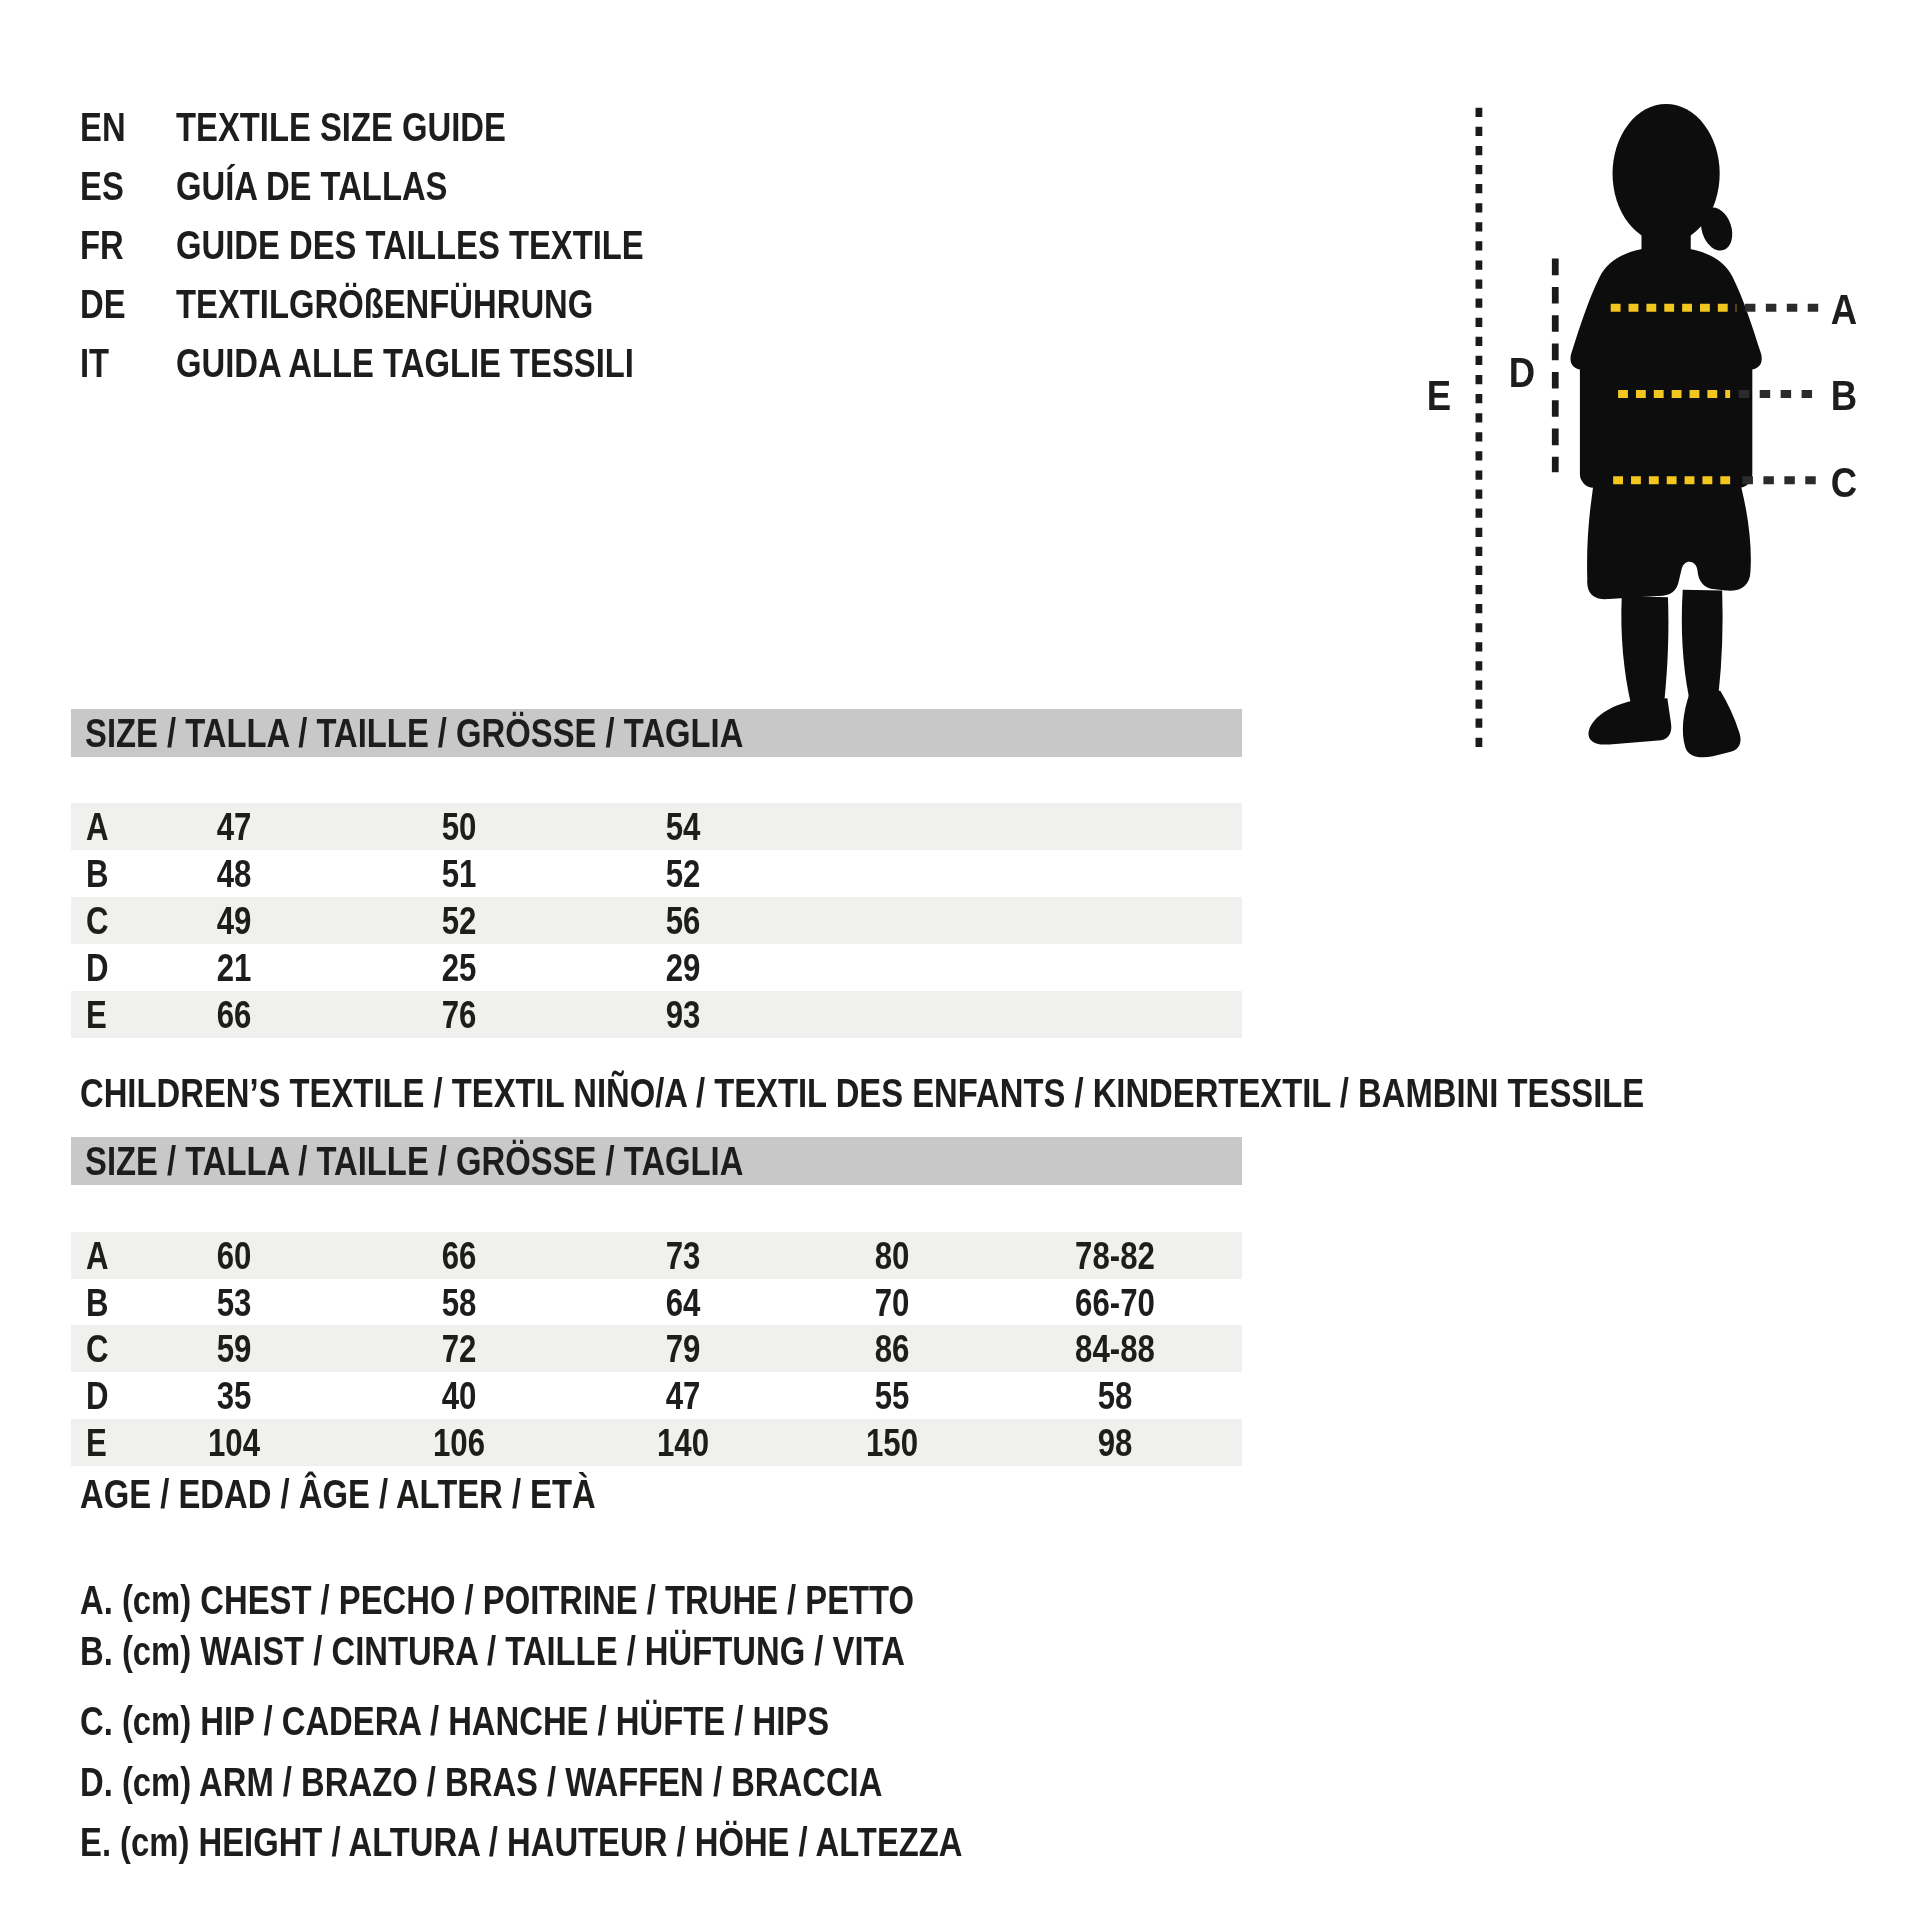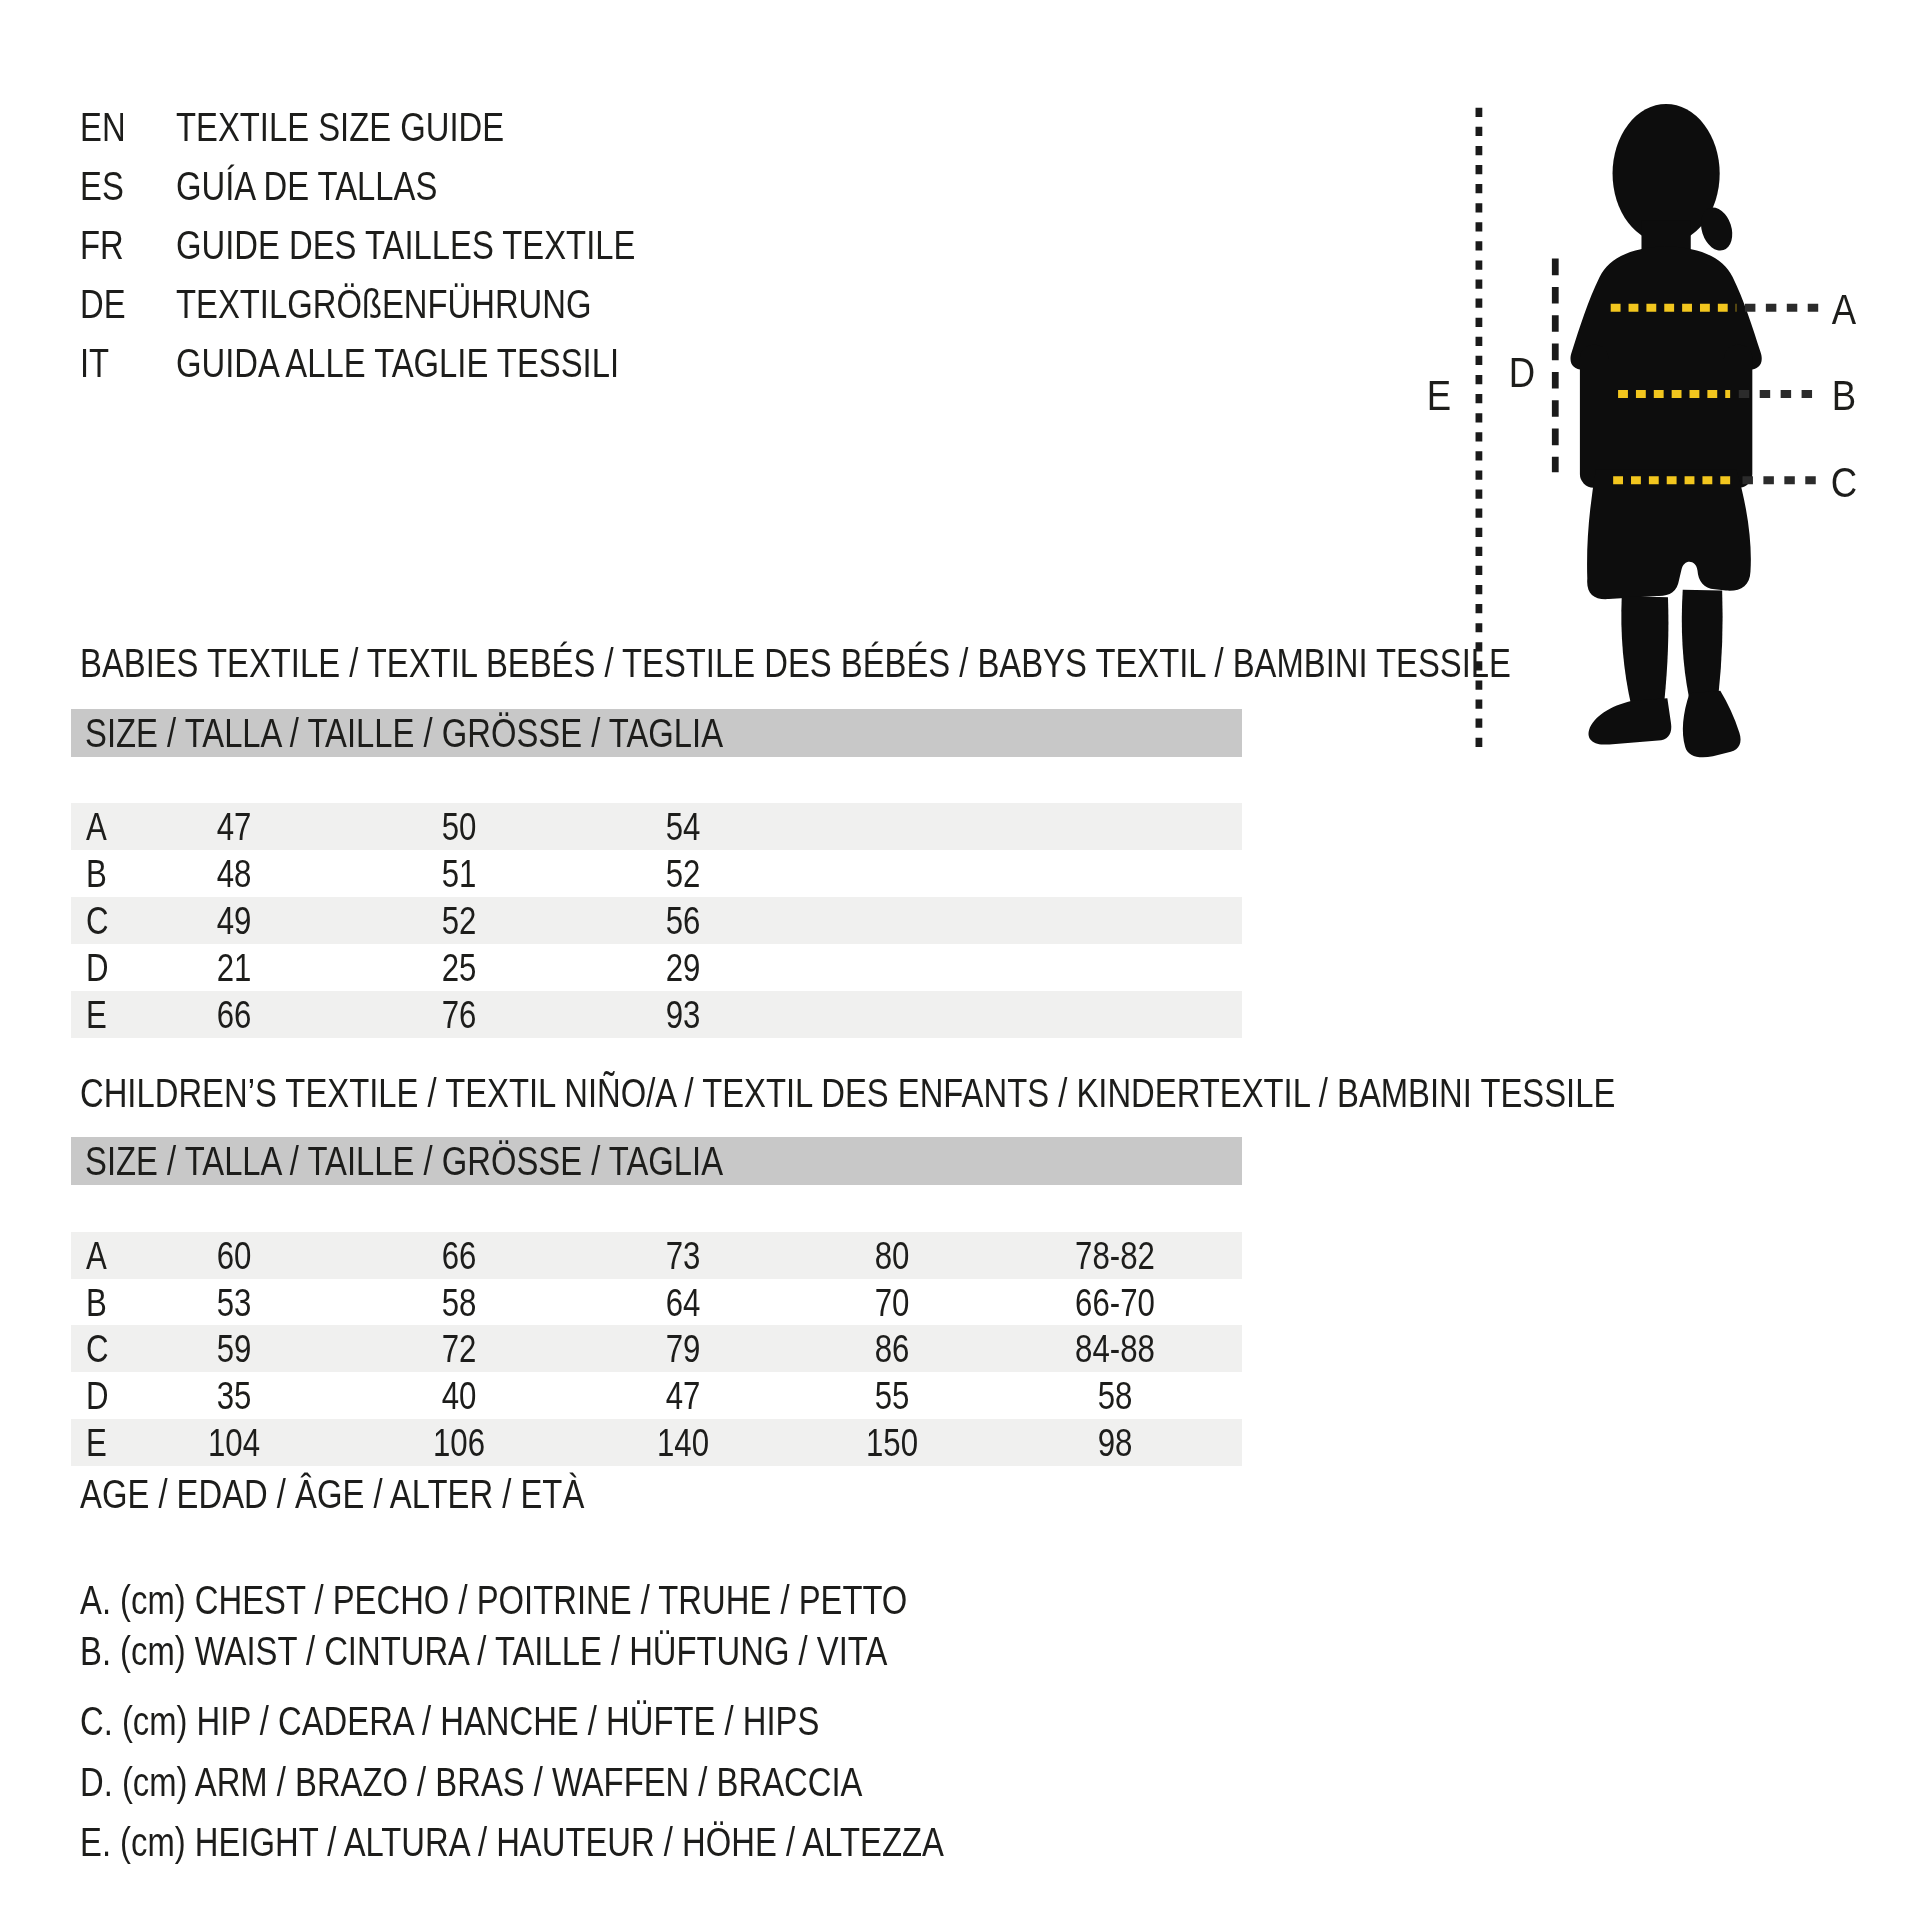--- a/index.html
+++ b/index.html
@@ -1,21 +1,21 @@
 <!DOCTYPE html>
 <html style="font-size:10px"><head>
 <meta charset="utf-8">
 <style>
   html,body { margin:0; padding:0; background:#ffffff; }
   .page {
     position:relative;
     width:1926px; height:1926px;
     background:#ffffff;
     font-family:"Liberation Sans", sans-serif;
-    font-weight:400;
+    font-weight:700;
     color:#1d1d1b;
     overflow:hidden;
   }
 
   
   .cx  { display:inline-block; white-space:nowrap; transform:scaleX(0.8); transform-origin:0 50%; }
   .t-val {
     position:absolute; white-space:nowrap;
     transform:translateX(-50%) scaleX(0.8);
   }
@@ -110,23 +110,20 @@
       <line x1="548" y1="650" x2="672" y2="650" stroke="#2b2b2b" stroke-width="13" stroke-dasharray="17 17"></line>
     </svg>
 
     <span class="fig-label" style="left:439px; top:229px">A</span>
     <span class="fig-label" style="left:439px; top:315px">B</span>
     <span class="fig-label" style="left:439px; top:402px">C</span>
     <span class="fig-label" style="left:117px; top:292px">D</span>
     <span class="fig-label" style="left:34px;  top:315px">E</span>
   </div>
 
-  <div class="sec-title" style="top:641px">
-    <span class="cx">BABIES TEXTILE / TEXTIL BEBÉS / TESTILE DES BÉBÉS / BABYS TEXTIL / BAMBINI TESSILE</span>
-  </div>
   <div class="size-bar" style="top:709px">
     <span class="cx">SIZE / TALLA / TAILLE / GRÖSSE / TAGLIA</span>
   </div>
   <div class="t-row stripe" style="top:803px">
     <span class="t-label">A</span>
     <span class="t-val" style="left:163px">47</span>
     <span class="t-val" style="left:388px">50</span>
     <span class="t-val" style="left:612px">54</span>
   </div>
   <div class="t-row" style="top:850px">

